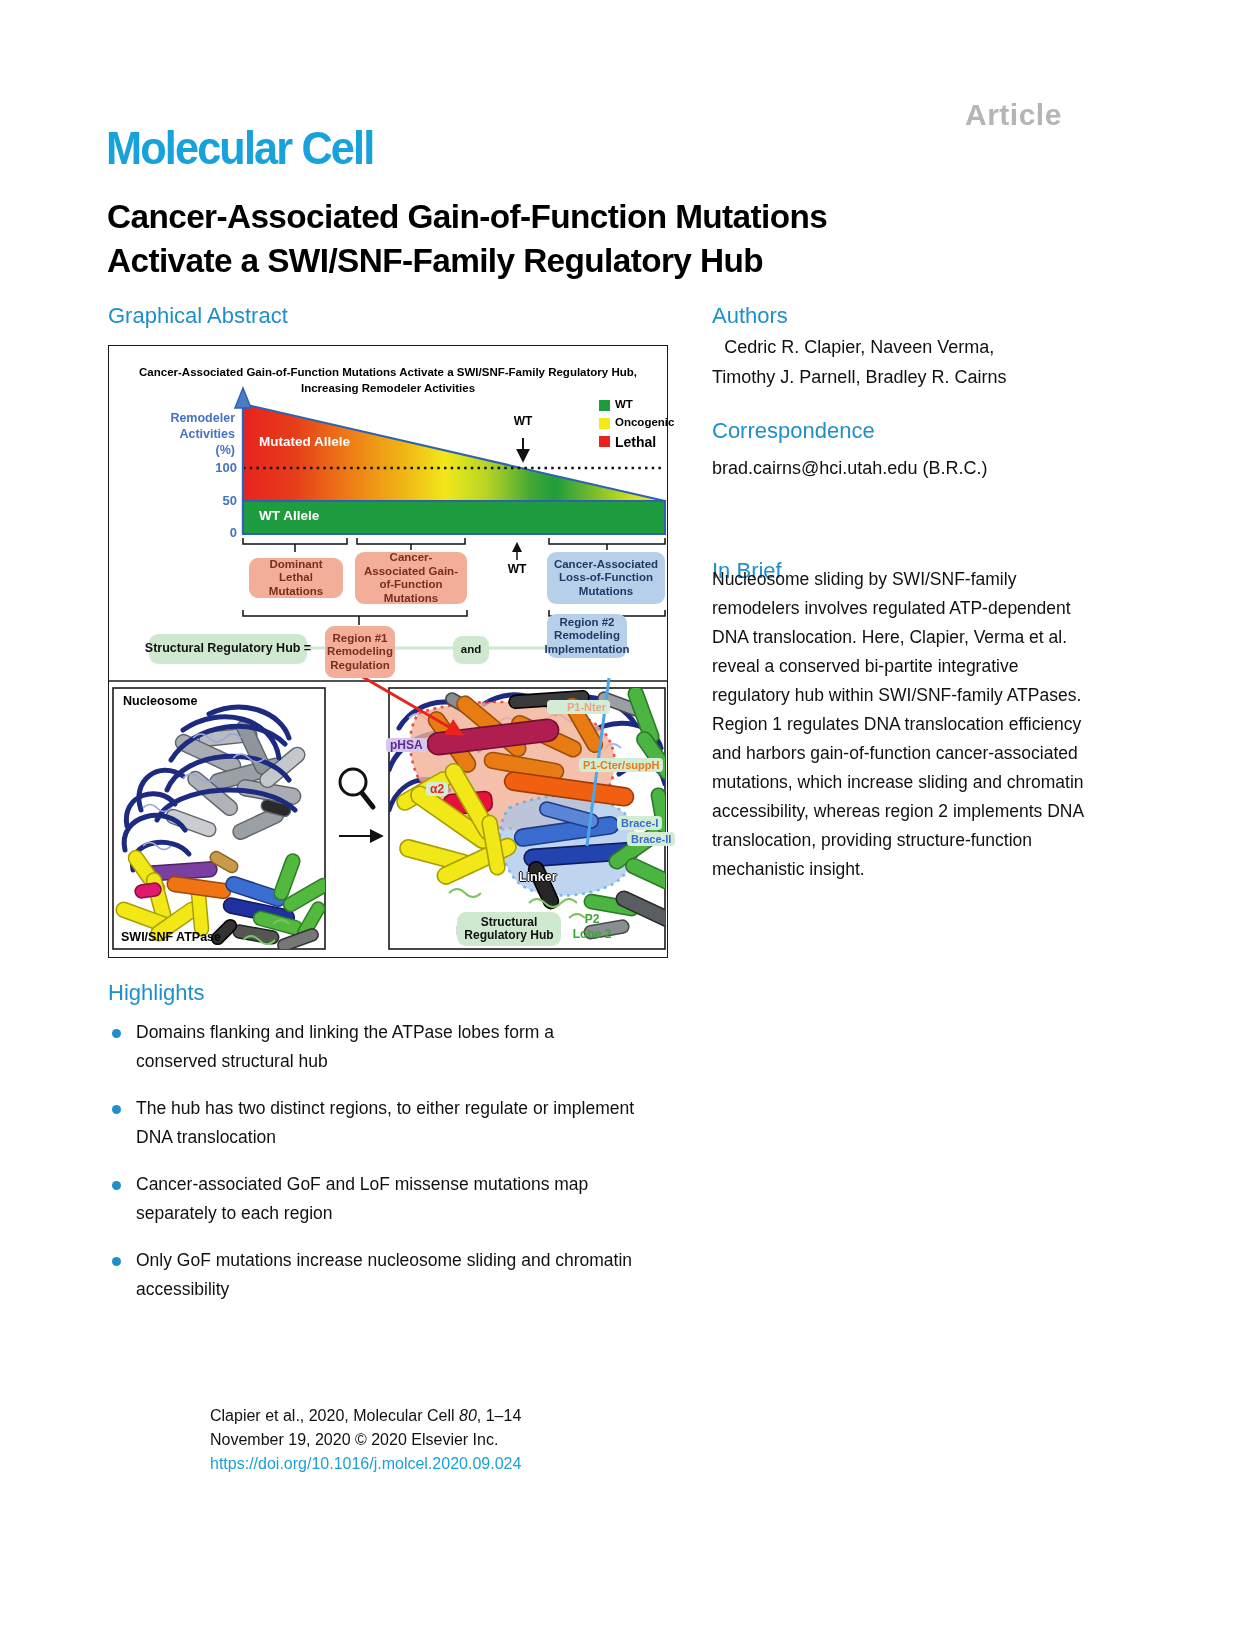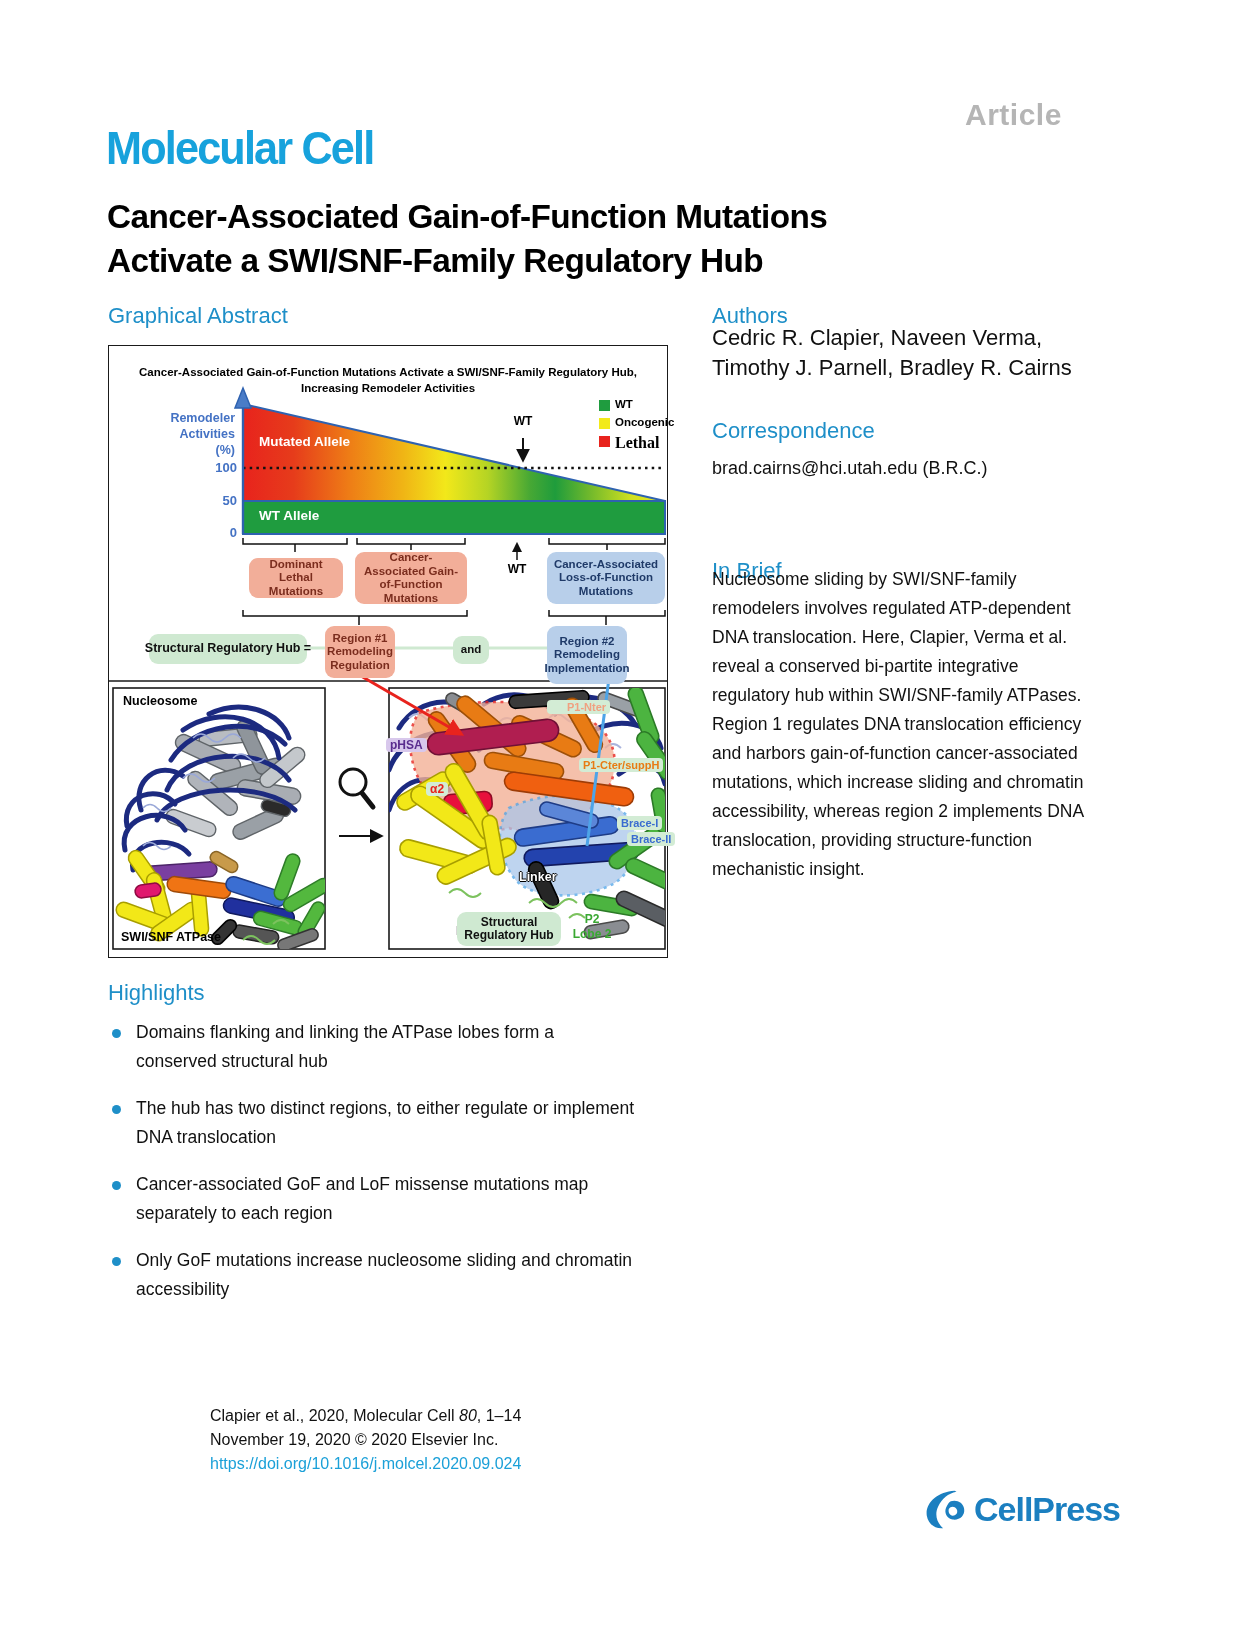--- a/index.html
+++ b/index.html
@@ -271,51 +271,51 @@
     <div class="fig-label axis-blue" style="left:90px;top:179px;width:38px;font-size:13px;text-align:right;">0</div>
 
     <div class="fig-label white-lab" style="left:150px;top:88px;">Mutated Allele</div>
     <div class="fig-label white-lab" style="left:150px;top:162px;">WT Allele</div>
 
     <div class="fig-label" style="left:398px;top:68px;width:32px;font-weight:bold;font-size:12px;text-align:center;">WT</div>
     <div class="fig-label" style="left:392px;top:216px;width:32px;font-weight:bold;font-size:12px;text-align:center;">WT</div>
 
     <div class="fig-label" style="left:506px;top:52px;font-weight:bold;font-size:11.5px;">WT</div>
     <div class="fig-label" style="left:506px;top:70px;font-weight:bold;font-size:11.5px;">Oncogenic</div>
-    <div class="fig-label" style="left:506px;top:88px;font-weight:bold;font-size:16px;font-family:Liberation Serif, serif;">Lethal</div>
+    <div class="fig-label" style="left:506px;top:88px;font-weight:bold;font-size:14px;">Lethal</div>
 
     <div class="fig-box salmon" style="left:140px;top:212px;width:94px;height:40px;">Dominant Lethal Mutations</div>
     <div class="fig-box salmon" style="left:246px;top:206px;width:112px;height:52px;">Cancer-Associated Gain-of-Function Mutations</div>
     <div class="fig-box bluebox" style="left:438px;top:206px;width:118px;height:52px;">Cancer-Associated Loss-of-Function Mutations</div>
 
     <div class="fig-box greenbox" style="left:40px;top:288px;width:158px;height:30px;font-size:12.5px;white-space:nowrap;">Structural Regulatory Hub =</div>
     <div class="fig-box salmon" style="left:216px;top:280px;width:70px;height:52px;">Region #1 Remodeling Regulation</div>
     <div class="fig-box greenbox" style="left:344px;top:290px;width:36px;height:28px;">and</div>
-    <div class="fig-box bluebox" style="left:438px;top:280px;width:80px;height:58px;">Region #2 Remodeling Implementation</div>
+    <div class="fig-box bluebox" style="left:438px;top:268px;width:80px;height:44px;">Region #2 Remodeling Implementation</div>
 
     <div class="fig-label" style="left:14px;top:348px;font-weight:bold;font-size:12.5px;">Nucleosome</div>
     <div class="fig-label" style="left:12px;top:584px;font-weight:bold;font-size:12.5px;">SWI/SNF ATPase</div>
 
     <div class="tag" style="left:277px;top:392px;background:#d8c8ec;color:#5a2d8e;font-size:12px;">pHSA</div>
     <div class="tag tag-green" style="left:317px;top:436px;color:#e8231d;font-size:12px;">α2</div>
     <div class="tag tag-green" style="left:438px;top:354px;color:#f0a080;padding-left:20px;">P1-Nter</div>
     <div class="tag tag-green" style="left:470px;top:412px;color:#e87b14;">P1-Cter/suppH</div>
     <div class="tag tag-green" style="left:508px;top:442px;color:#3a6cd0;margin-top:28px;">Brace-I</div>
     <div class="tag tag-green" style="left:518px;top:486px;color:#3a6cd0;">Brace-II</div>
     <div class="fig-label outline-w" style="left:362px;top:524px;font-weight:bold;font-size:12.5px;">Linker</div>
     <div class="fig-label outline-w" style="left:300px;top:578px;font-weight:bold;font-size:12.5px;color:#f2e818;">Lobe 1</div>
     <div class="fig-box greenbox" style="left:348px;top:566px;width:104px;height:34px;font-size:12px;">Structural Regulatory Hub</div>
     <div class="fig-label" style="left:456px;top:566px;width:54px;text-align:center;font-weight:bold;font-size:12px;color:#3aa832;line-height:15px;">
       <div>P2</div>
       <div>Lobe 2</div>
     </div>
   </div>
 
   <div class="abs sec-head" style="left:712px;top:303px;">Authors</div>
-  <div class="abs body-txt" style="left:712px;top:323px;font-size:22px;line-height:30px;">
+  <div class="abs body-txt" style="left:712px;top:332px;font-size:18px;line-height:30px;text-align:center;">
     <div>Cedric R. Clapier, Naveen Verma,</div>
     <div>Timothy J. Parnell, Bradley R. Cairns</div>
   </div>
 
   <div class="abs sec-head" style="left:712px;top:418px;">Correspondence</div>
   <div class="abs body-txt" style="left:712px;top:453px;font-size:18px;line-height:30px;">
     <div>brad.cairns@hci.utah.edu (B.R.C.)</div>
   </div>
 
   <div class="abs sec-head" style="left:712px;top:530px;margin-top:28px;">In Brief</div>
@@ -339,22 +339,14 @@
     <span class="hl-dot"></span>
     <div class="hl-text">Only GoF mutations increase nucleosome sliding and chromatin accessibility</div>
   </div>
 
   <div class="abs foot" style="left:210px;top:1404px;">
     <span>Clapier et al., 2020, Molecular Cell </span><span style="font-style:italic;">80</span><span>, 1–14</span>
   </div>
   <div class="abs foot" style="left:210px;top:1428px;">November 19, 2020 © 2020 Elsevier Inc.</div>
   <a class="abs foot doi" style="left:210px;top:1452px;" href="#">https://doi.org/10.1016/j.molcel.2020.09.024</a>
 
-  <div class="abs" style="left:922px;top:1486px;display:flex;align-items:center;">
-    <svg width="46" height="46" viewBox="0 0 48 48">
-      <path d="M34,5 C16,6 3,18 5,31 C6.5,40 14,45 22,44 C15,38 13,29 17,21 C21,13 27,8 36,6 Z" fill="#1b7fc0"></path>
-      <path d="M30,16 C36,14 43,17 44,24 C45,31 39,36 32,35 C26,34 23,28 25,23 C26.5,19.5 28,17 30,16 Z" fill="#1b7fc0"></path>
-      <path d="M28,24 C30,21 34,21 36,24 C38,27 36,31 32,31 C29,31 27,27 28,24 Z" fill="#fff"></path>
-    </svg>
-    <span class="cp-text" style="margin-left:6px;">CellPress</span>
-  </div>
 
 </div>
 
 </body></html>

